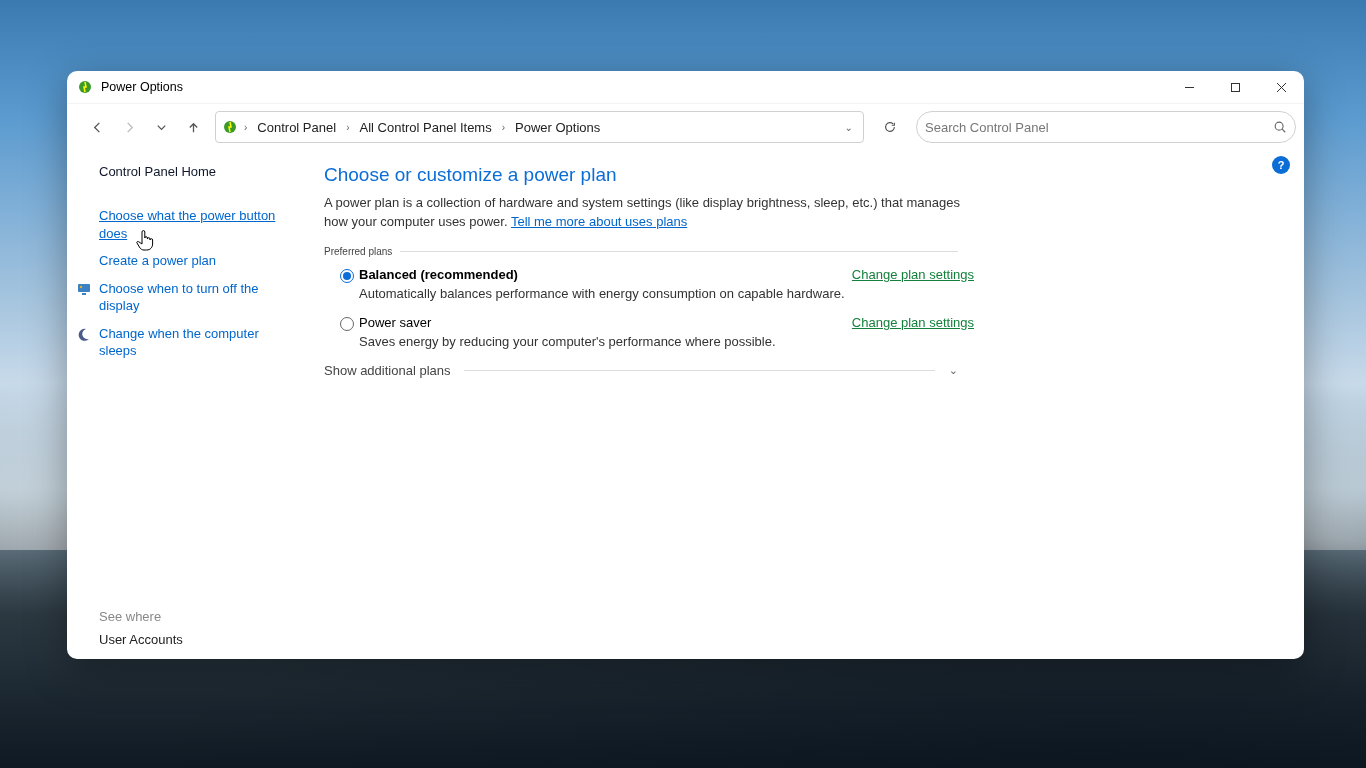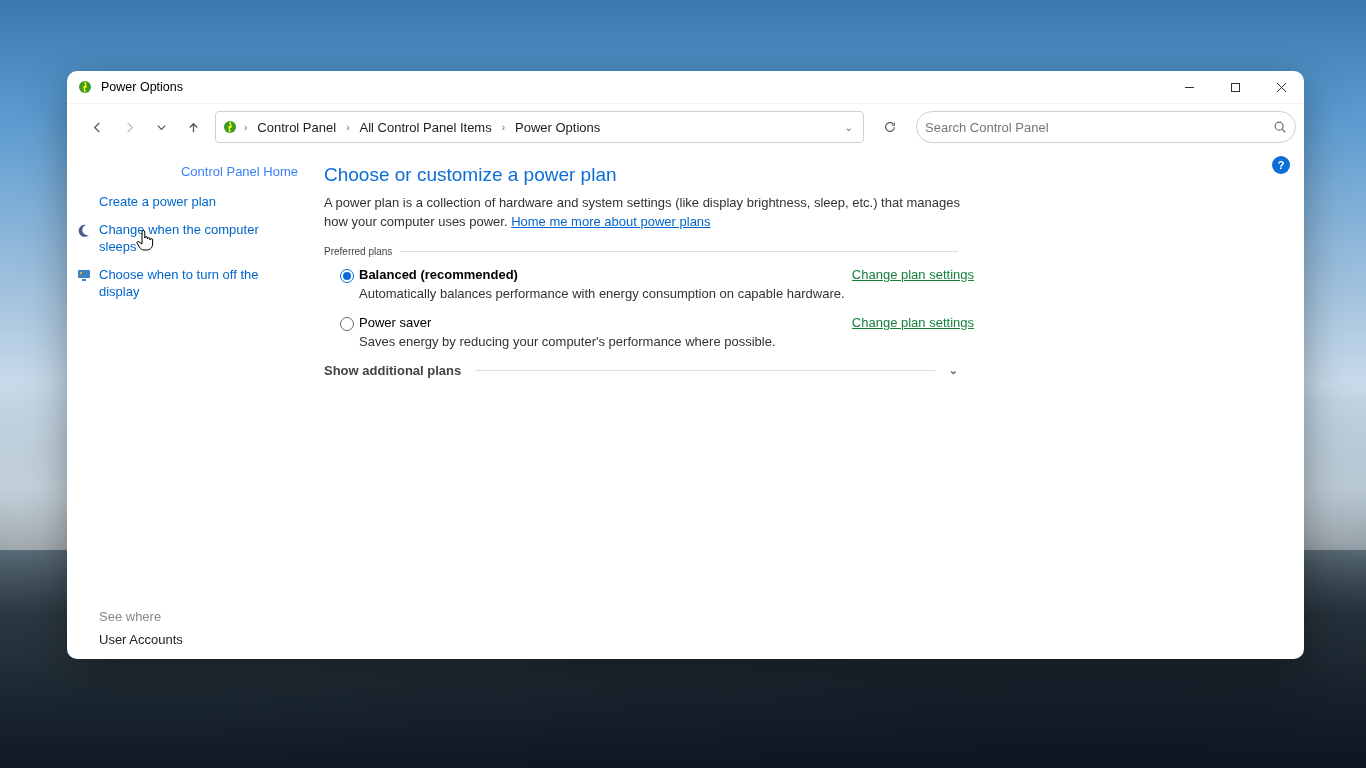--- a/index.html
+++ b/index.html
@@ -116,21 +116,21 @@
   
   .body {
     flex:1; display:flex; position:relative;
   }
   .sidebar {
     width:245px;
     padding:14px 14px 12px 32px;
     display:flex; flex-direction:column;
     font-size:13px;
   }
-  .side-home { color:#3b82f6; margin-bottom:14px;text-align:right; }
+  .side-home { color:#0f172a; margin-bottom:28px; }
   .side-link {
     color:#0066cc; margin-bottom:10px; line-height:1.35;
     position:relative;
   }
   .side-link.current { text-decoration:underline; }
   .side-link.plain { color:#0066cc; }
   .side-link .bullet {
     position:absolute; left:-22px; top:2px; width:14px; height:14px;
   }
   .see-also {
@@ -177,21 +177,21 @@
     content:""; position:absolute; left:2px; top:2px; right:2px; bottom:2px;
     background:#0b6dd6; border-radius:50%;
   }
   .plan-main { flex:1; }
   .plan-name { font-weight:600; color:#000; }
   .plan-desc { color:#333; margin-top:4px; }
   .plan-change { color:#15803d; white-space:nowrap; }
 
   .expander-row {
     width:634px; display:flex; align-items:center; gap:14px;
-    color:#444; margin-top:10px;font-weight:bold;
+    color:#444; margin-top:10px;
   }
   .expander-row .line { flex:1; display:flex; align-items:center; }
   .expander-row .chev { color:#666; font-size:11px; }
 
   .cursor-hand {
     position:absolute; left:136px; top:229px; width:18px; height:22px;
     pointer-events:none; z-index:20;
   }
 </style>
 </head>
@@ -272,49 +272,52 @@
         <circle cx="7" cy="7" r="4.5" fill="none" stroke="currentColor" stroke-width="1.3"></circle>
         <path d="M10.5 10.5 L14 14" stroke="currentColor" stroke-width="1.3"></path>
       </svg>
     </div>
   </div>
 
   <div class="body">
     <div class="sidebar">
       <div class="side-home">Control Panel Home</div>
 
+      <div class="side-link current">
+        <span>Choose what the power button does</span>
+      </div>
       <div class="side-link plain">
         <span>Create a power plan</span>
-      </div>
-      <div class="side-link plain">
-        <svg class="bullet" viewBox="0 0 14 14">
-          <path d="M9 2a6 6 0 1 0 3 10A5 5 0 0 1 9 2z" fill="#4a5a8a"></path>
-        </svg>
-        <span>Change when the computer sleeps</span>
       </div>
       <div class="side-link plain">
         <svg class="bullet" viewBox="0 0 14 14">
           <rect x="1" y="2" width="12" height="8" rx="1" fill="#3b82c4"></rect>
             <rect x="5" y="11" width="4" height="2" fill="#3b82c4"></rect>
           <circle cx="4" cy="5" r="1.2" fill="#e0b030"></circle>
         </svg>
         <span>Choose when to turn off the display</span>
       </div>
+      <div class="side-link plain">
+        <svg class="bullet" viewBox="0 0 14 14">
+          <path d="M9 2a6 6 0 1 0 3 10A5 5 0 0 1 9 2z" fill="#4a5a8a"></path>
+        </svg>
+        <span>Change when the computer sleeps</span>
+      </div>
 
       <div class="see-also">See where</div>
       <div class="see-also-link">User Accounts</div>
     </div>
 
     <div class="main">
       <div class="help-badge">?</div>
 
       <h1 class="page-title">Choose or customize a power plan</h1>
       <p class="page-desc">
         <span>A power plan is a collection of hardware and system settings (like display brightness, sleep, etc.) that manages how your computer uses power. </span>
-        <a href="#">Home me more about power plans</a>
+        <a href="#">Tell me more about uses plans</a>
       </p>
 
       <div class="group-label">
         <span>Preferred plans</span>
       </div>
 
       <div class="plan-row">
         <div class="radio selected"></div>
         <div class="plan-main">
           <div class="plan-name">Balanced (recommended)</div>

